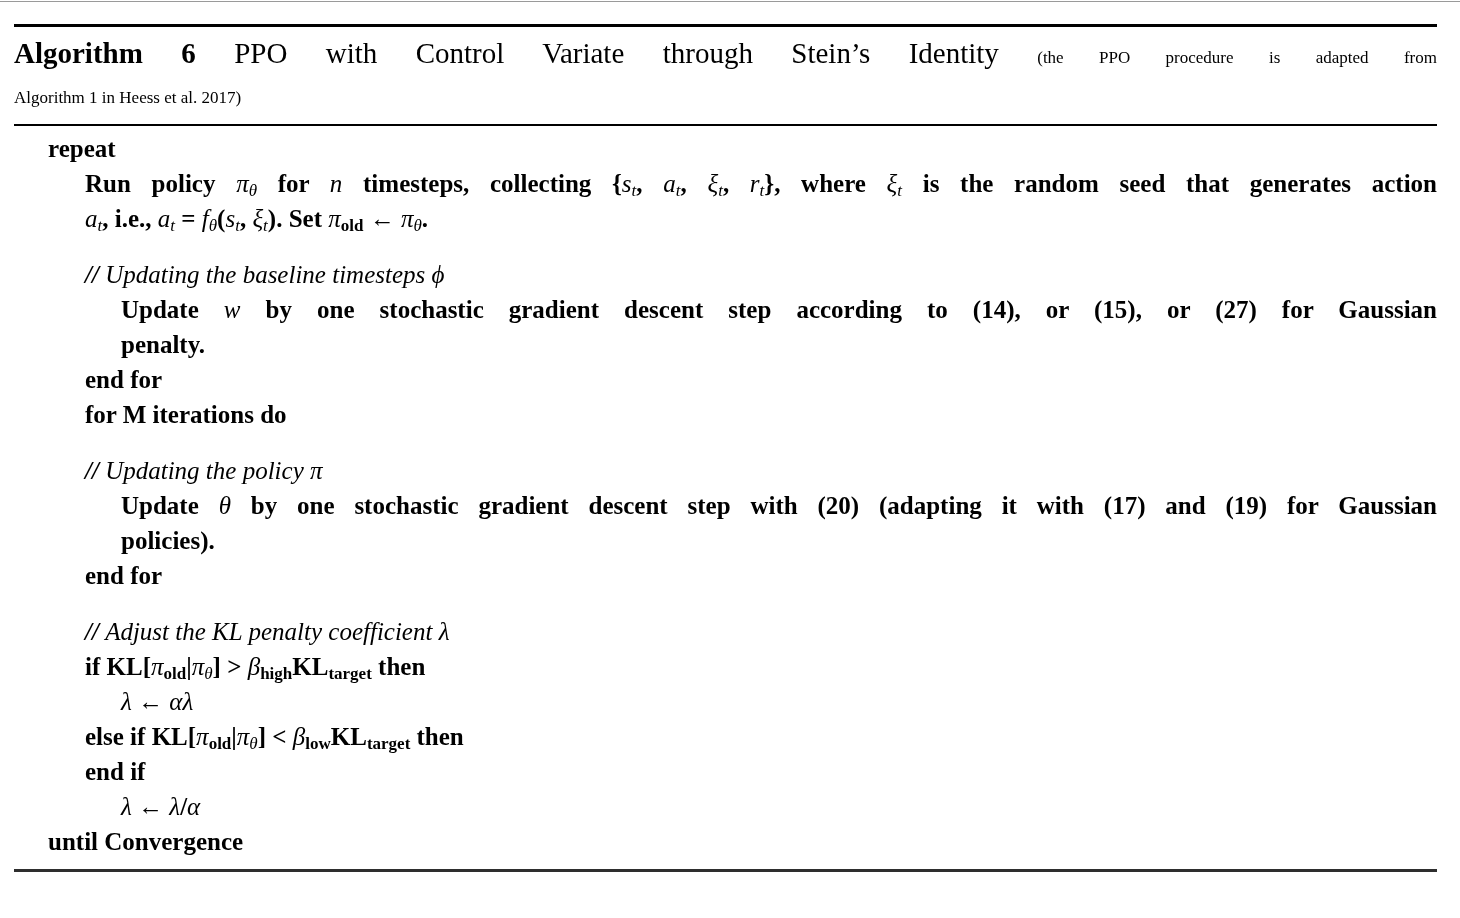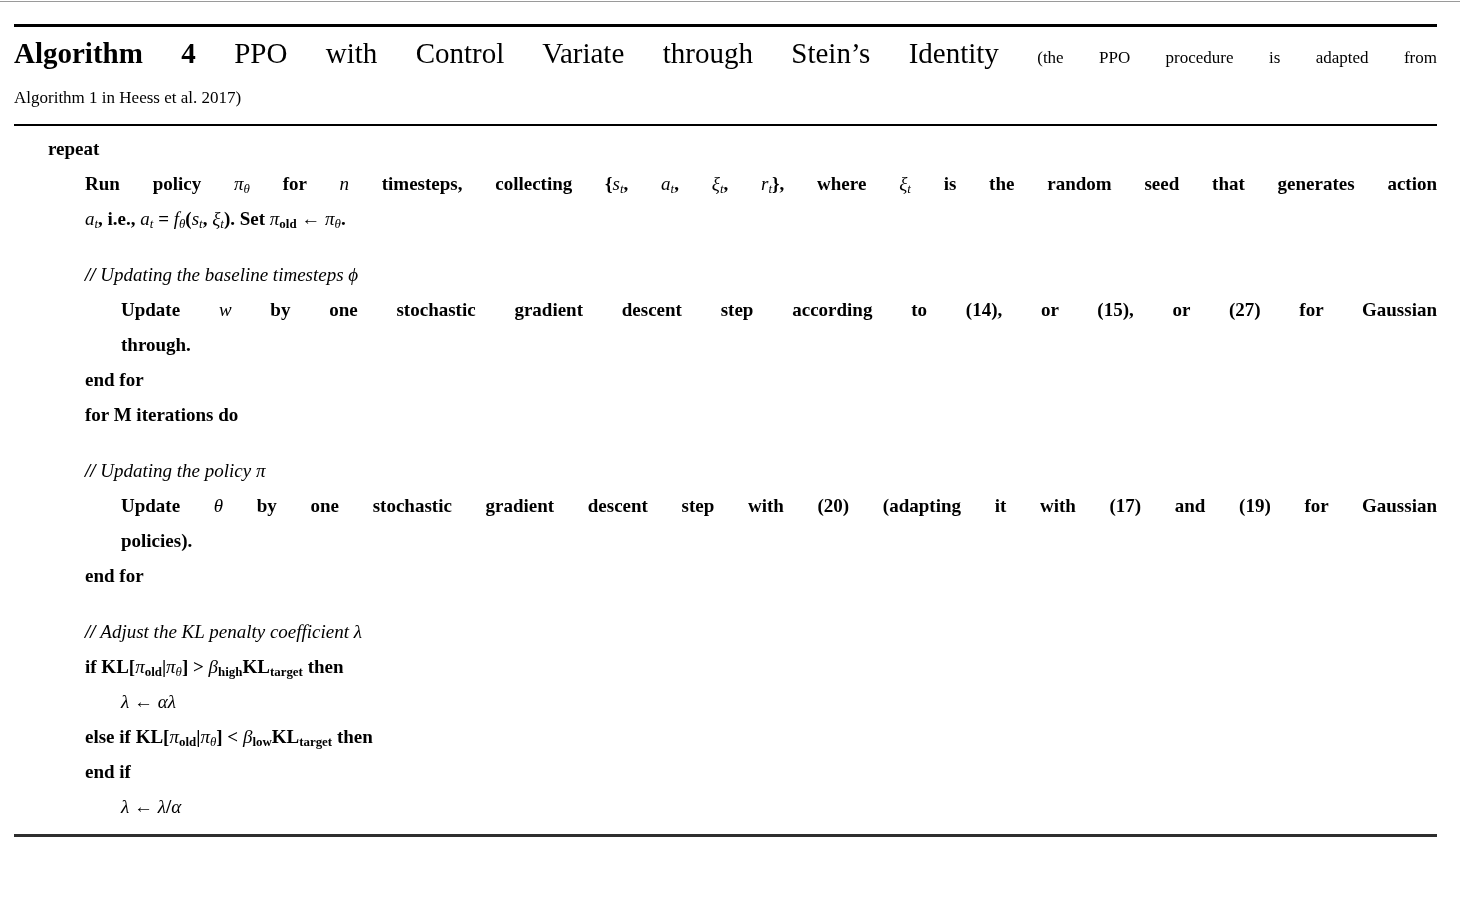--- a/index.html
+++ b/index.html
@@ -15,21 +15,21 @@
   .rule-mid{height:2px;background:#000;}
   .rule-bottom{height:3px;background:#2e2e2e;margin-top:10px;}
   .caption{padding:7px 0 8px 0;}
   .cap-line1{
     font-size:29px;line-height:38px;
     text-align:justify;text-align-last:justify;
   }
   .cap-line2{font-size:26px;line-height:36px;}
   .cap-label{font-weight:bold;}
   .cap-note{font-size:17px;}
-  .body{padding-top:5px;font-size:19px;}
+  .body{padding-top:5px;font-size:25px;}
   .ln{line-height:35px;min-height:35px;white-space:normal;}
   .gap{margin-top:21px;}
   .in0{padding-left:34px;}
   .in1{padding-left:71px;}
   .in2{padding-left:107px;}
   .jf{text-align:justify;text-align-last:justify;}
   .sg-rm{font-style:normal;font-weight:bold;}
   .sg-b{font-weight:bold;}
   .sg-i{font-style:italic;}
   .sg-bi{font-weight:bold;font-style:italic;}
@@ -40,47 +40,48 @@
 <body>
 
 <div class="hairline"></div>
 
 <div class="algo">
 
   <div class="rule-thick"></div>
 
   <div class="caption">
     <div class="cap-line1">
-      <span class="cap-label">Algorithm 4</span>
+      <span class="cap-label">Algorithm 6</span>
       <span>PPO with Control Variate through Stein’s Identity</span>
       <span class="cap-note">(the PPO procedure is adapted from</span>
     </div>
     <div class="cap-line2">
       <span class="cap-note">Algorithm 1 in Heess et al. 2017)</span>
     </div>
   </div>
 
   <div class="rule-mid"></div>
 
   <div class="body">
     <div class="ln in0"><span class="sg-b">repeat</span></div>
     <div class="ln in1 jf"><span class="sg-rm">Run policy </span><span class="sg-m">π</span><span class="sg-m sb">θ</span><span class="sg-rm"> for </span><span class="sg-m">n</span><span class="sg-rm"> timesteps, collecting </span><span class="sg-rm">{</span><span class="sg-m">s</span><span class="sg-m sb">t</span><span class="sg-rm">, </span><span class="sg-m">a</span><span class="sg-m sb">t</span><span class="sg-rm">, </span><span class="sg-m">ξ</span><span class="sg-m sb">t</span><span class="sg-rm">, </span><span class="sg-m">r</span><span class="sg-m sb">t</span><span class="sg-rm">}</span><span class="sg-rm">, where </span><span class="sg-m">ξ</span><span class="sg-m sb">t</span><span class="sg-rm"> is the random seed that generates action</span></div>
     <div class="ln in1"><span class="sg-m">a</span><span class="sg-m sb">t</span><span class="sg-rm">, i.e., </span><span class="sg-m">a</span><span class="sg-m sb">t</span><span class="sg-rm"> = </span><span class="sg-m">f</span><span class="sg-m sb">θ</span><span class="sg-rm">(</span><span class="sg-m">s</span><span class="sg-m sb">t</span><span class="sg-rm">, </span><span class="sg-m">ξ</span><span class="sg-m sb">t</span><span class="sg-rm">). Set </span><span class="sg-m">π</span><span class="sg-rm sb">old</span><span class="sg-rm"> ← </span><span class="sg-m">π</span><span class="sg-m sb">θ</span><span class="sg-rm">.</span></div>
     <div class="ln in1 gap"><span class="sg-bi">// </span><span class="sg-i">Updating the baseline timesteps </span><span class="sg-m">ϕ</span></div>
     <div class="ln in2 jf"><span class="sg-rm">Update </span><span class="sg-m">w</span><span class="sg-rm"> by one stochastic gradient descent step according to (14), or (15), or (27) for Gaussian</span></div>
-    <div class="ln in2"><span class="sg-rm">through.</span></div>
+    <div class="ln in2"><span class="sg-rm">penalty.</span></div>
     <div class="ln in1"><span class="sg-b">end for</span></div>
     <div class="ln in1"><span class="sg-b">for</span><span class="sg-rm"> M iterations </span><span class="sg-b">do</span></div>
     <div class="ln in1 gap"><span class="sg-bi">// </span><span class="sg-i">Updating the policy </span><span class="sg-m">π</span></div>
     <div class="ln in2 jf"><span class="sg-rm">Update </span><span class="sg-m">θ</span><span class="sg-rm"> by one stochastic gradient descent step with (20) (adapting it with (17) and (19) for Gaussian</span></div>
     <div class="ln in2"><span class="sg-rm">policies).</span></div>
     <div class="ln in1"><span class="sg-b">end for</span></div>
     <div class="ln in1 gap"><span class="sg-bi">// </span><span class="sg-i">Adjust the KL penalty coefficient </span><span class="sg-m">λ</span></div>
     <div class="ln in1"><span class="sg-b">if</span><span class="sg-rm"> KL[</span><span class="sg-m">π</span><span class="sg-rm sb">old</span><span class="sg-rm">|</span><span class="sg-m">π</span><span class="sg-m sb">θ</span><span class="sg-rm">] &gt; </span><span class="sg-m">β</span><span class="sg-rm sb">high</span><span class="sg-rm">KL</span><span class="sg-rm sb">target</span><span class="sg-rm"> </span><span class="sg-b">then</span></div>
     <div class="ln in2"><span class="sg-m">λ</span><span class="sg-rm"> ← </span><span class="sg-m">α</span><span class="sg-m">λ</span></div>
     <div class="ln in1"><span class="sg-b">else if</span><span class="sg-rm"> KL[</span><span class="sg-m">π</span><span class="sg-rm sb">old</span><span class="sg-rm">|</span><span class="sg-m">π</span><span class="sg-m sb">θ</span><span class="sg-rm">] &lt; </span><span class="sg-m">β</span><span class="sg-rm sb">low</span><span class="sg-rm">KL</span><span class="sg-rm sb">target</span><span class="sg-rm"> </span><span class="sg-b">then</span></div>
     <div class="ln in1"><span class="sg-b">end if</span></div>
     <div class="ln in2"><span class="sg-m">λ</span><span class="sg-rm"> ← </span><span class="sg-m">λ</span><span class="sg-rm">/</span><span class="sg-m">α</span></div>
+    <div class="ln in0"><span class="sg-b">until</span><span class="sg-rm"> Convergence</span></div>
   </div>
 
   <div class="rule-bottom"></div>
 
 </div>
 
 </body></html>

